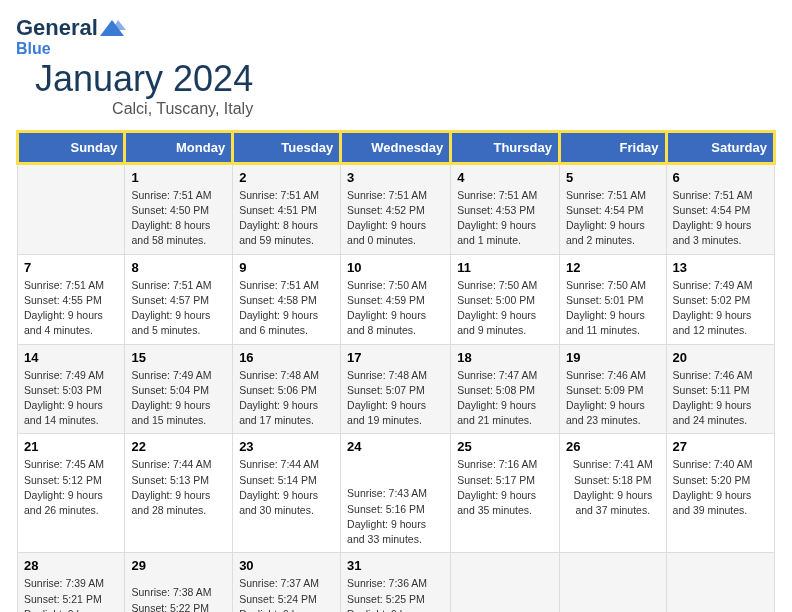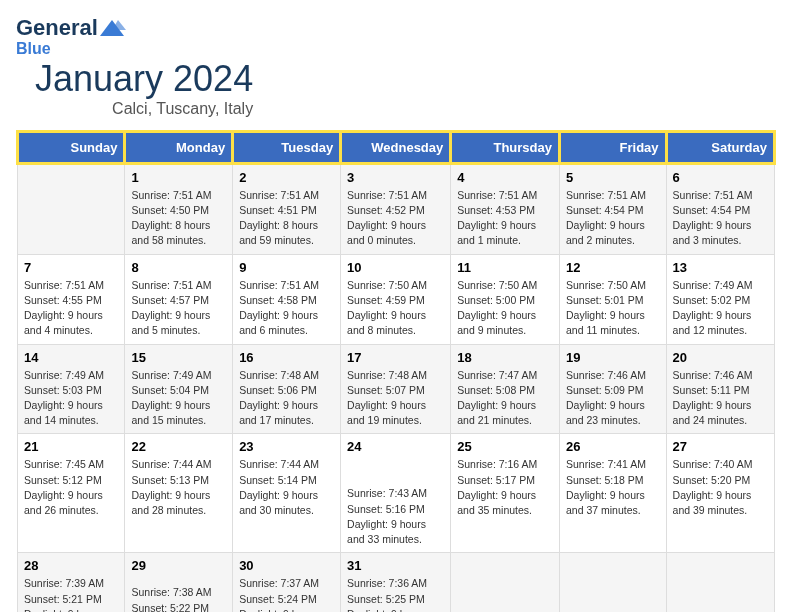--- a/index.html
+++ b/index.html
@@ -299,21 +299,21 @@
         </td>
         <td>
           <div class="day-number">25</div>
           <div class="day-info" style="white-space: pre-line;">Sunrise: 7:16 AM
 Sunset: 5:17 PM
 Daylight: 9 hours
 and 35 minutes.</div>
         </td>
         <td>
           <div class="day-number">26</div>
-          <div class="day-info" style="white-space: pre-line;">Sunrise: 7:41 AM
+          <div class="day-info" style="white-space: pre-line; text-align: center;">Sunrise: 7:41 AM
 Sunset: 5:18 PM
 Daylight: 9 hours
 and 37 minutes.</div>
         </td>
         <td>
           <div class="day-number">27</div>
           <div class="day-info" style="white-space: pre-line;">Sunrise: 7:40 AM
 Sunset: 5:20 PM
 Daylight: 9 hours
 and 39 minutes.</div>

